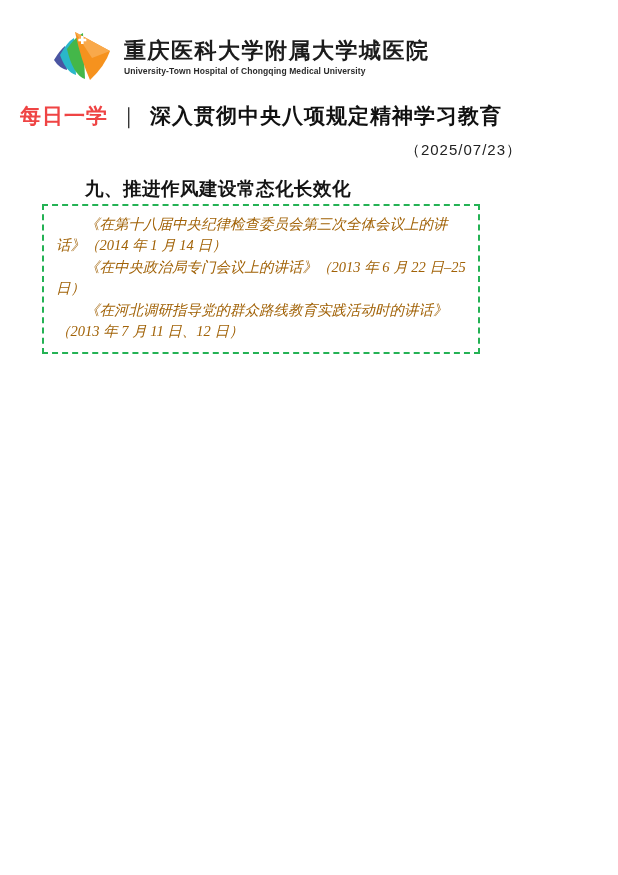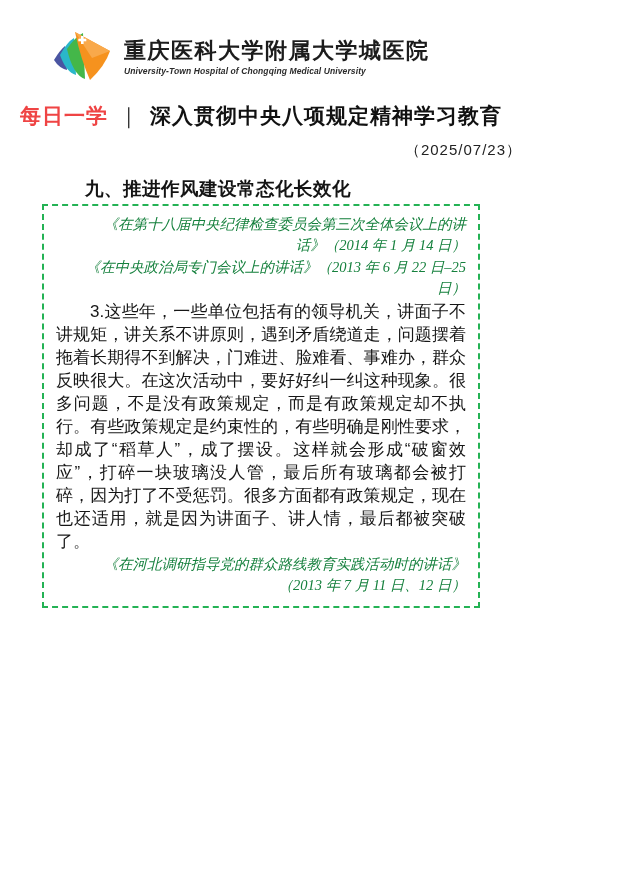--- a/index.html
+++ b/index.html
@@ -16,21 +16,21 @@
     display:flex;align-items:center;gap:10px;
     padding:30px 0 0 48px;
   }
   .logo-mark{width:66px;height:52px;flex:0 0 auto;}
   .logo-text{display:flex;flex-direction:column;}
   .logo-cn{
     font-family:"Liberation Serif",serif;
     font-weight:bold;font-size:22px;letter-spacing:1.5px;color:#1c1c1c;
   }
   .logo-en{
-    font-size:8.5px;font-weight:bold;color:#2b2b2b;letter-spacing:.1px;font-style:italic;
+    font-size:8.5px;font-weight:bold;color:#2b2b2b;letter-spacing:.1px;
   }
   
   .title{
     margin:20px 10px 0;text-align:center;
     font-family:"Liberation Serif",serif;
     font-size:21px;font-weight:bold;color:#111;
     letter-spacing:1px;white-space:nowrap;
   }
   .title .badge{color:#ef4444;}
   .title .sep{font-weight:400;padding:0 4px;color:#222;}
@@ -52,21 +52,21 @@
   .para{
     margin:0;
     font-size:17px;line-height:23px;
     text-align:justify;text-indent:2em;
     color:#161616;
   }
   .cite{
     margin:1px 0;
     font-family:"Liberation Serif",serif;font-style:italic;
     font-size:14.5px;line-height:21px;
-    text-indent:2em;color:#15803d;text-align:right;
+    text-indent:2em;color:#a16207;
   }
   
   .source{
     margin:13px 0 0 88px;
     font-family:"Liberation Serif",serif;font-style:italic;
     font-size:15px;color:#161616;
   }
   .source .label{font-weight:bold;}
 </style>
 </head>
@@ -96,18 +96,17 @@
     <span class="main">深入贯彻中央八项规定精神学习教育</span>
   </div>
 
   <div class="date-line">（2025/07/23）</div>
 
   <div class="section-heading">九、推进作风建设常态化长效化</div>
 
   <div class="content-box">
     <p class="cite">《在第十八届中央纪律检查委员会第三次全体会议上的讲话》（2014 年 1 月 14 日）</p>
     <p class="cite">《在中央政治局专门会议上的讲话》（2013 年 6 月 22 日–25 日）</p>
-    <p class="para">3.这些年，一些单位包括有的领导机关，讲面子不讲规矩，讲关系不讲原则，遇到矛盾绕道走，问题摆着拖着长期得不到解决，门难进、脸难看、事难办，群众反映很大。在这次活动中，要好好纠一纠这种现象。很多问题，不是没有政策规定，而是有政策规定却不执行。有些政策规定是约束性的，有些明确是刚性要求，却成了“稻草人”，成了摆设。这样就会形成“破窗效应”，打碎一块玻璃没人管，最后所有玻璃都会被打碎，因为打了不受惩罚。很多方面都有政策规定，现在也还适用，就是因为讲面子、讲人情，最后都被突破了。</p>
     <p class="cite">《在河北调研指导党的群众路线教育实践活动时的讲话》（2013 年 7 月 11 日、12 日）</p>
   </div>
 
 
 </div>
 
 </body></html>

